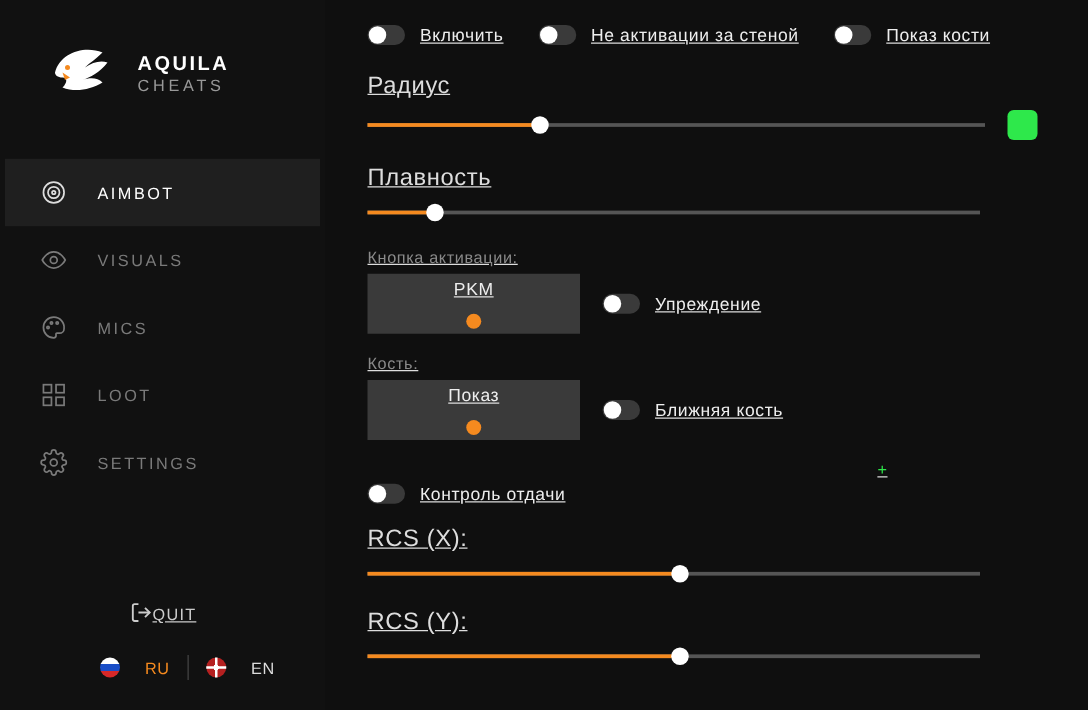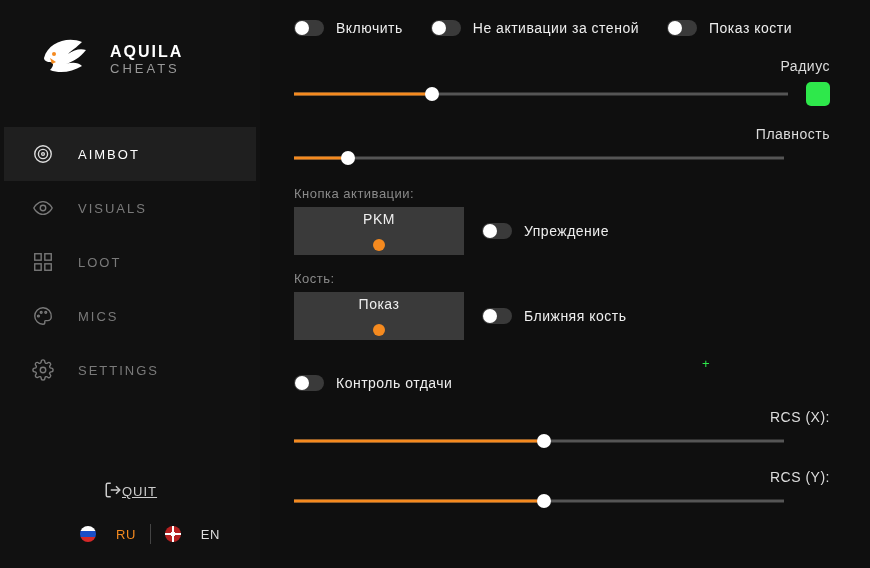--- a/index.html
+++ b/index.html
@@ -64,39 +64,40 @@
   .flag-en { background: radial-gradient(circle, #fff 20%, transparent 20%), #b52020; position:relative;}
   .flag-en::before, .flag-en::after { content:""; position:absolute; background:#fff; }
   .flag-en::before { left:0; right:0; top:45%; height:10%; }
   .flag-en::after  { top:0; bottom:0; left:45%; width:10%; }
 
   
   .main {
     flex: 1;
     padding: 20px 40px 20px 34px;
     overflow: hidden;
+    text-decoration: underline;
   }
   .row-top {
     display: flex; align-items: center; gap: 28px; margin-bottom: 22px;
   }
   .toggle {
     display: flex; align-items: center; gap: 12px; cursor: pointer;
   }
   .switch {
     width: 30px; height: 16px; border-radius: 8px; background: #3a3a3a;
     position: relative;
   }
   .switch .knob {
     width: 14px; height: 14px; border-radius: 50%; background: #fff;
     position: absolute; top: 1px; left: 1px;
   }
   .toggle-label { font-size: 14px; color: #eee; }
 
   .field { margin-bottom: 20px; }
-  .field-label { font-size: 14px; color: #ddd; margin-bottom: 8px; text-align: right; }
+  .field-label { font-size: 19px; color: #ddd; margin-bottom: 8px; }
   .slider-row { display: flex; align-items: center; gap: 18px; }
   .slider {
     position: relative; height: 16px; flex: 1; cursor: pointer;
   }
   .track {
     position: absolute; left: 0; right: 0; top: 50%; height: 3px;
     transform: translateY(-50%); background: #555;
   }
   .fill {
     position: absolute; left: 0; top: 50%; height: 3px; transform: translateY(-50%);
@@ -155,38 +156,38 @@
         <svg width="22" height="22" viewBox="0 0 24 24" fill="none" stroke-width="1.5">
           <path d="M2 12s3.5-7 10-7 10 7 10 7-3.5 7-10 7S2 12 2 12z"></path>
             <circle cx="12" cy="12" r="3"></circle>
         </svg>
       </span>
       <span>VISUALS</span>
     </div>
     <div class="nav-item">
       <span class="ico">
         <svg width="22" height="22" viewBox="0 0 24 24" fill="none" stroke-width="1.5">
+          <path d="M12 3a9 9 0 1 0 0 18c1.5 0 2-1 2-2s-.5-2 1-2h2a4 4 0 0 0 4-4 9 9 0 0 0-9-10z"></path>
+          <circle cx="7" cy="12" r="1"></circle>
+            <circle cx="10" cy="8" r="1"></circle>
+            <circle cx="15" cy="8" r="1"></circle>
+        </svg>
+      </span>
+      <span>MICS</span>
+    </div>
+    <div class="nav-item">
+      <span class="ico">
+        <svg width="22" height="22" viewBox="0 0 24 24" fill="none" stroke-width="1.5">
           <rect x="3" y="3" width="7" height="7"></rect>
             <rect x="14" y="3" width="7" height="7"></rect>
           <rect x="3" y="14" width="7" height="7"></rect>
             <rect x="14" y="14" width="7" height="7"></rect>
         </svg>
       </span>
       <span>LOOT</span>
-    </div>
-    <div class="nav-item">
-      <span class="ico">
-        <svg width="22" height="22" viewBox="0 0 24 24" fill="none" stroke-width="1.5">
-          <path d="M12 3a9 9 0 1 0 0 18c1.5 0 2-1 2-2s-.5-2 1-2h2a4 4 0 0 0 4-4 9 9 0 0 0-9-10z"></path>
-          <circle cx="7" cy="12" r="1"></circle>
-            <circle cx="10" cy="8" r="1"></circle>
-            <circle cx="15" cy="8" r="1"></circle>
-        </svg>
-      </span>
-      <span>MICS</span>
     </div>
     <div class="nav-item">
       <span class="ico">
         <svg width="22" height="22" viewBox="0 0 24 24" fill="none" stroke-width="1.5">
           <circle cx="12" cy="12" r="3"></circle>
           <path d="M19.4 15a1.7 1.7 0 0 0 .34 1.87l.06.06a2 2 0 1 1-2.83 2.83l-.06-.06a1.7 1.7 0 0 0-1.87-.34 1.7 1.7 0 0 0-1 1.56V21a2 2 0 1 1-4 0v-.09a1.7 1.7 0 0 0-1-1.56 1.7 1.7 0 0 0-1.87.34l-.06.06a2 2 0 1 1-2.83-2.83l.06-.06A1.7 1.7 0 0 0 4.6 15a1.7 1.7 0 0 0-1.56-1H3a2 2 0 1 1 0-4h.09a1.7 1.7 0 0 0 1.56-1 1.7 1.7 0 0 0-.34-1.87l-.06-.06a2 2 0 1 1 2.83-2.83l.06.06A1.7 1.7 0 0 0 9 4.6a1.7 1.7 0 0 0 1-1.56V3a2 2 0 1 1 4 0v.09a1.7 1.7 0 0 0 1 1.56 1.7 1.7 0 0 0 1.87-.34l.06-.06a2 2 0 1 1 2.83 2.83l-.06.06A1.7 1.7 0 0 0 19.4 9a1.7 1.7 0 0 0 1.56 1H21a2 2 0 1 1 0 4h-.09a1.7 1.7 0 0 0-1.56 1z"></path>
         </svg>
       </span>
       <span>SETTINGS</span>
     </div>

